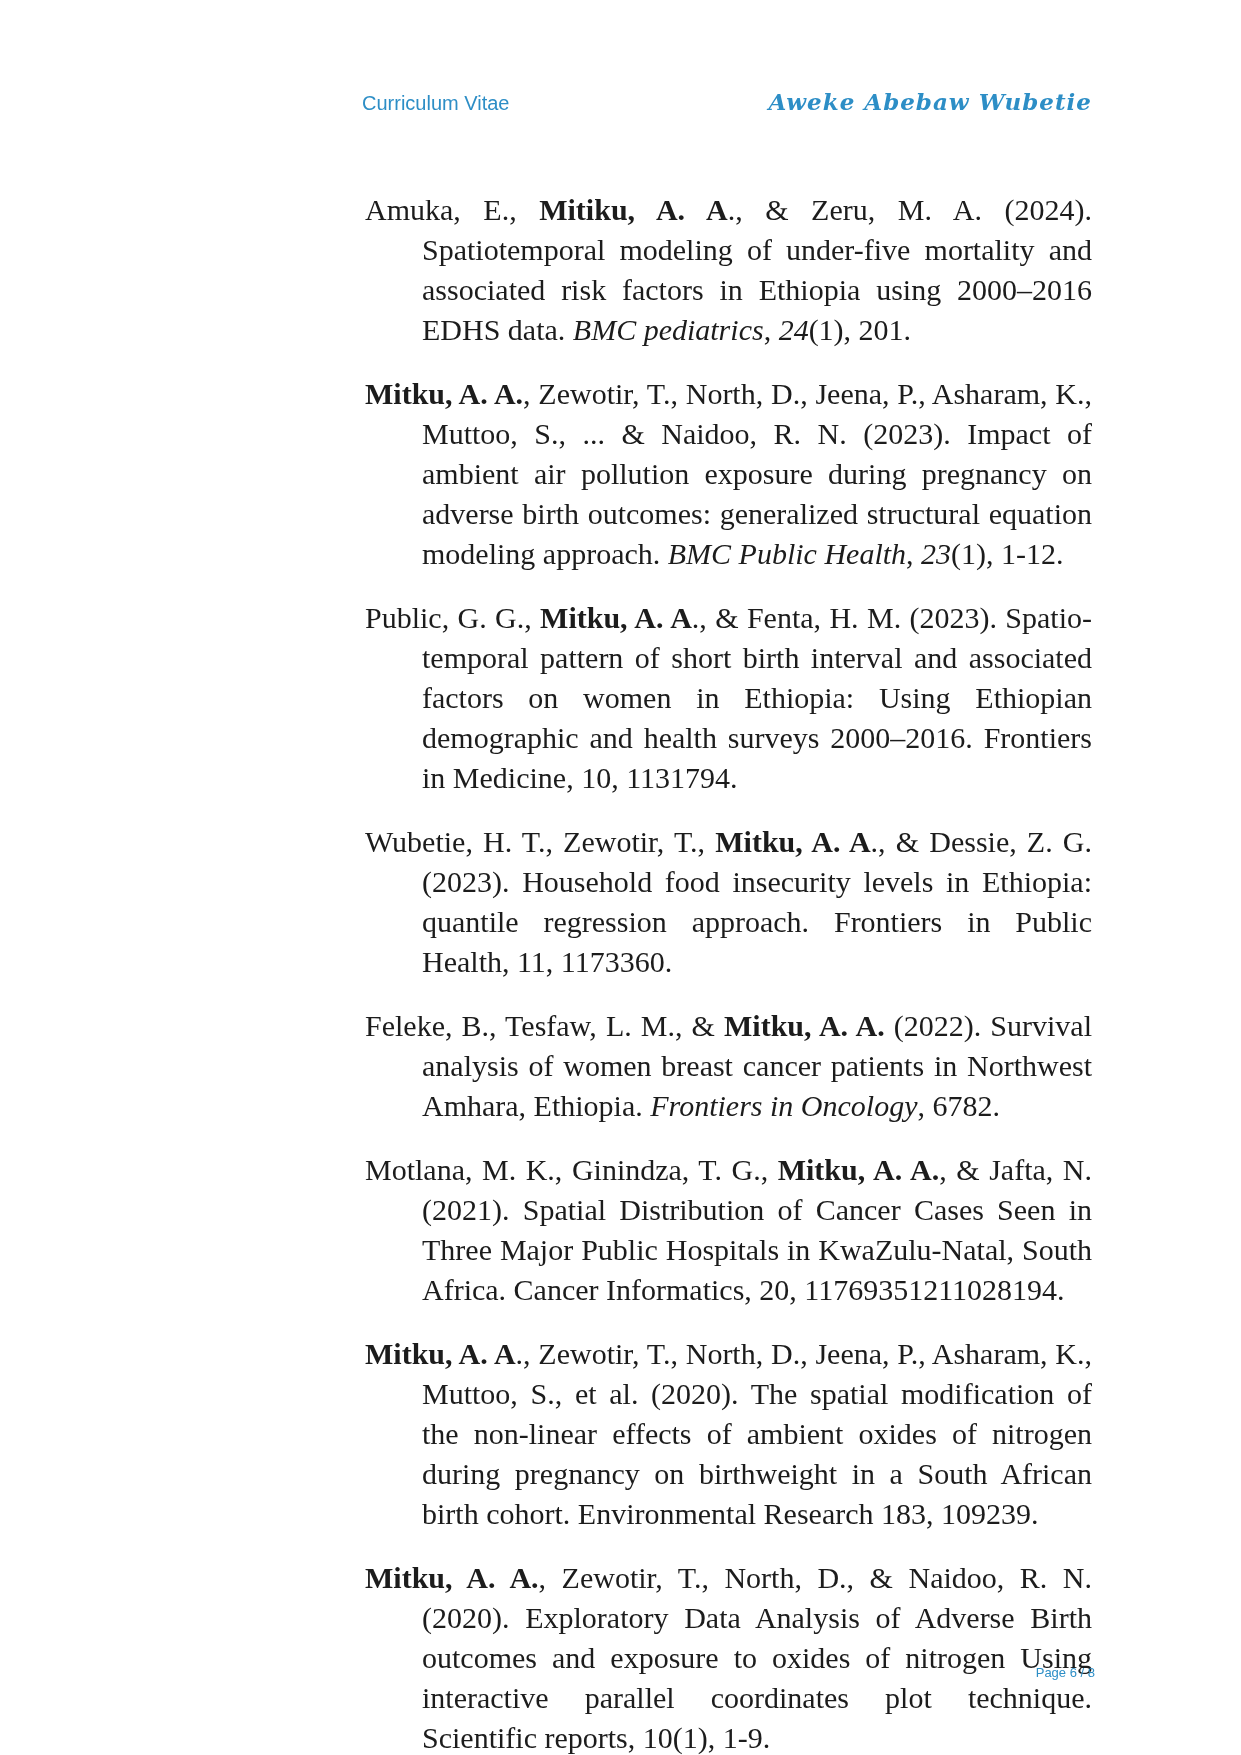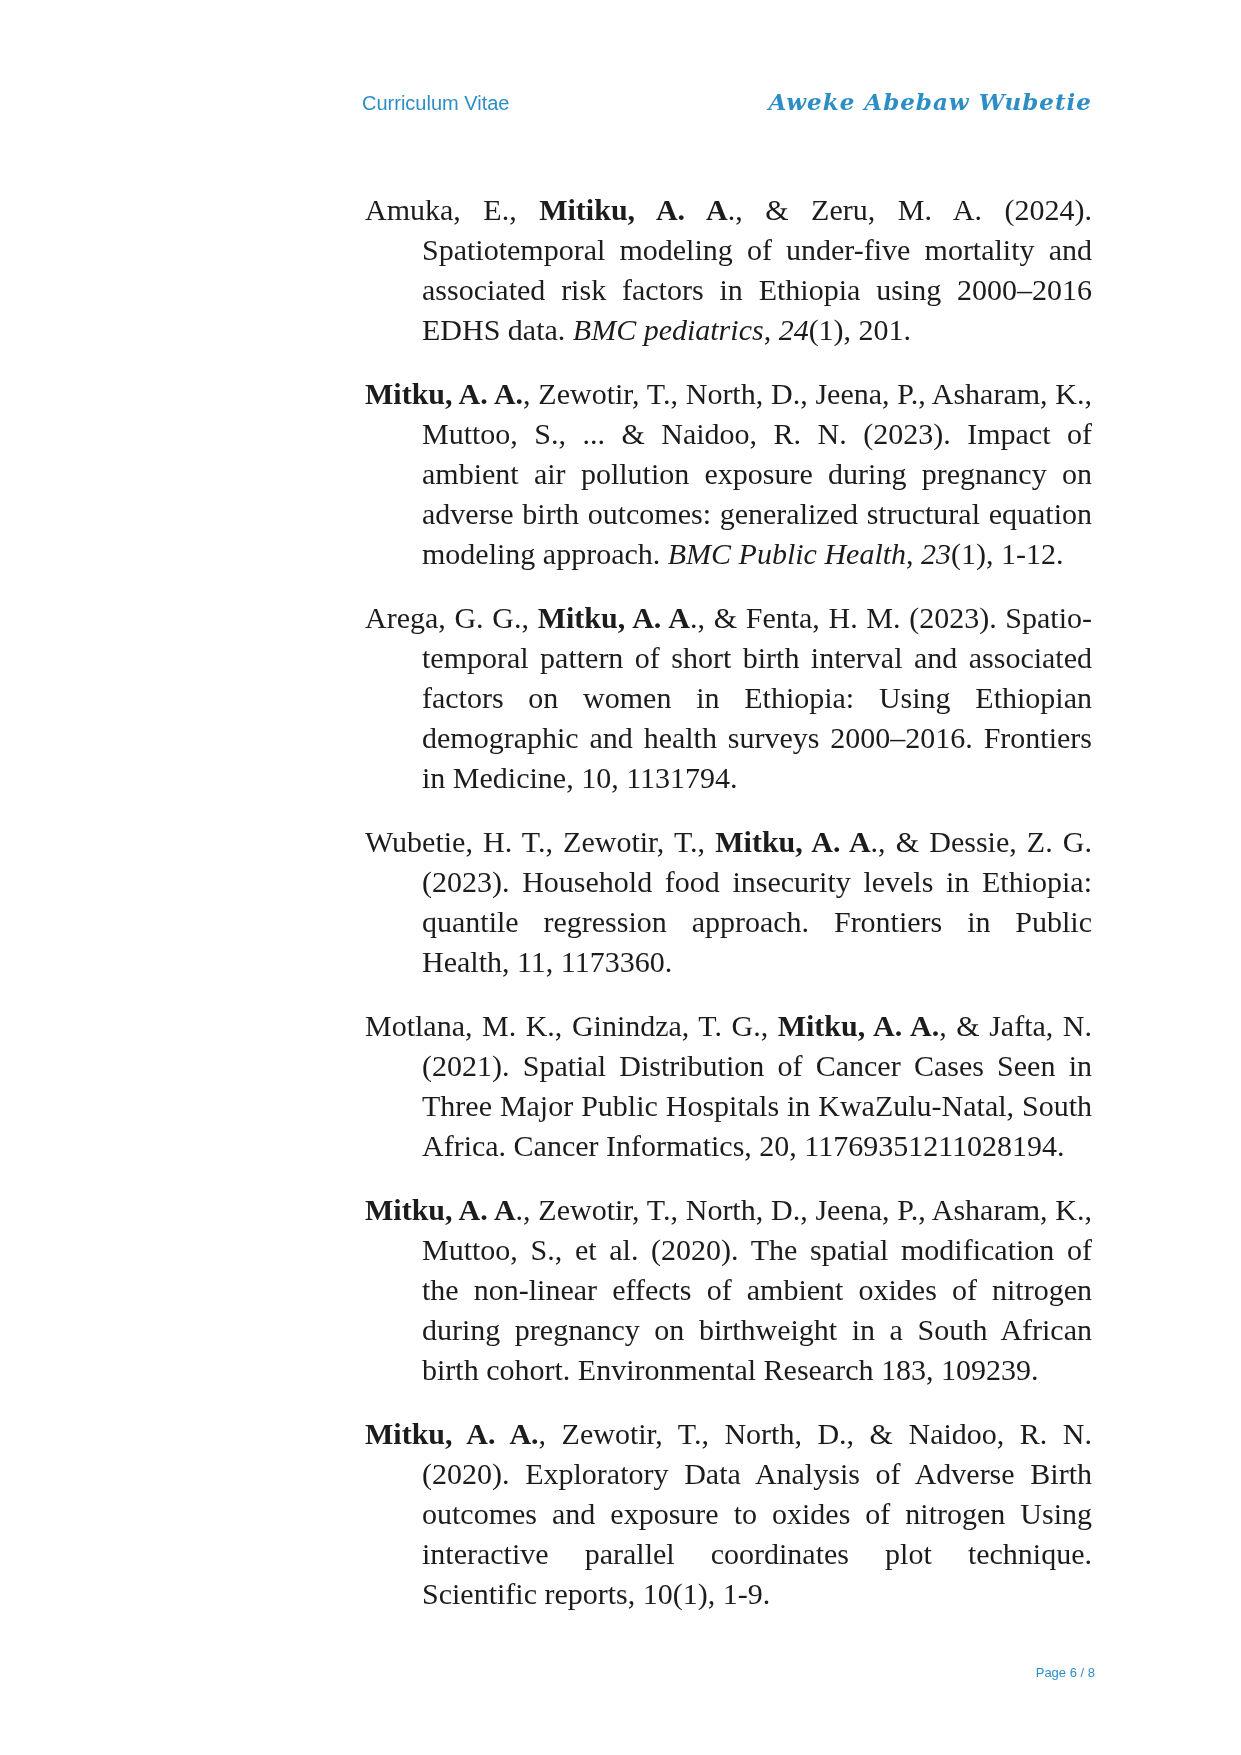--- a/index.html
+++ b/index.html
@@ -64,22 +64,23 @@
 
 <div class="page">
 
   <div class="header-left">Curriculum Vitae</div>
 
   <div class="header-right">Aweke Abebaw Wubetie</div>
 
   <div class="content" id="references-container">
       <p class="reference"><span>Amuka, E., </span><span class="b">Mitiku, A. A</span><span>., &amp; Zeru, M. A. (2024). Spatiotemporal modeling of under-five mortality and associated risk factors in Ethiopia using 2000–2016 EDHS data. </span><span class="i">BMC pediatrics</span><span>, </span><span class="i">24</span><span>(1), 201.</span></p>
       <p class="reference"><span class="b">Mitku, A. A.</span><span>, Zewotir, T., North, D., Jeena, P., Asharam, K., Muttoo, S., ... &amp; Naidoo, R. N. (2023). Impact of ambient air pollution exposure during pregnancy on adverse birth outcomes: generalized structural equation modeling approach. </span><span class="i">BMC Public Health</span><span>, </span><span class="i">23</span><span>(1), 1-12.</span></p>
-      <p class="reference"><span>Arega, G. G., </span><span class="b">Mitku, A. A</span><span>., &amp; Fenta, H. M. (2023). Spatio-temporal pattern of short birth interval and associated factors on women in Ethiopia: Using Ethiopian demographic and health surveys 2000–2016. Frontiers in Medicine, 10, 1131794.</span></p>
+      <p class="reference"><span>Public, G. G., </span><span class="b">Mitku, A. A</span><span>., &amp; Fenta, H. M. (2023). Spatio-temporal pattern of short birth interval and associated factors on women in Ethiopia: Using Ethiopian demographic and health surveys 2000–2016. Frontiers in Medicine, 10, 1131794.</span></p>
       <p class="reference"><span>Wubetie, H. T., Zewotir, T., </span><span class="b">Mitku, A. A</span><span>., &amp; Dessie, Z. G. (2023). Household food insecurity levels in Ethiopia: quantile regression approach. Frontiers in Public Health, 11, 1173360.</span></p>
+      <p class="reference"><span>Feleke, B., Tesfaw, L. M., &amp; </span><span class="b">Mitku, A. A.</span><span> (2022). Survival analysis of women breast cancer patients in Northwest Amhara, Ethiopia. </span><span class="i">Frontiers in Oncology</span><span>, 6782.</span></p>
       <p class="reference"><span>Motlana, M. K., Ginindza, T. G., </span><span class="b">Mitku, A. A.</span><span>, &amp; Jafta, N. (2021). Spatial Distribution of Cancer Cases Seen in Three Major Public Hospitals in KwaZulu-Natal, South Africa. Cancer Informatics, 20, 11769351211028194.</span></p>
       <p class="reference"><span class="b">Mitku, A. A</span><span>., Zewotir, T., North, D., Jeena, P., Asharam, K., Muttoo, S., et al. (2020). The spatial modification of the non-linear effects of ambient oxides of nitrogen during pregnancy on birthweight in a South African birth cohort. Environmental Research 183, 109239.</span></p>
       <p class="reference"><span class="b">Mitku, A. A.</span><span>, Zewotir, T., North, D., &amp; Naidoo, R. N. (2020). Exploratory Data Analysis of Adverse Birth outcomes and exposure to oxides of nitrogen Using interactive parallel coordinates plot technique. Scientific reports, 10(1), 1-9.</span></p>
     </div>
 
   <div class="footer-page">Page 6 / 8</div>
 
 </div>
 
 </body></html>

